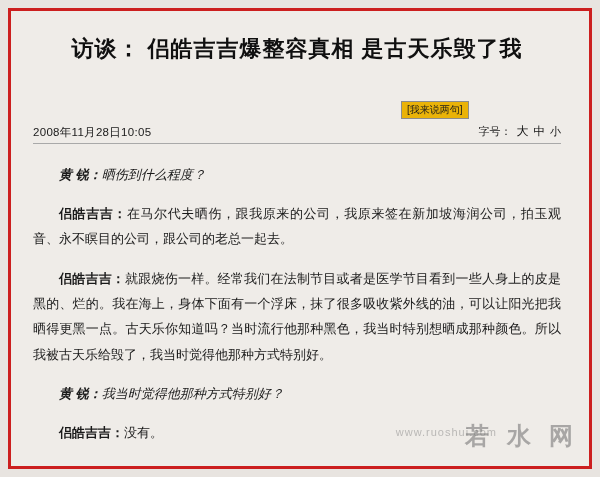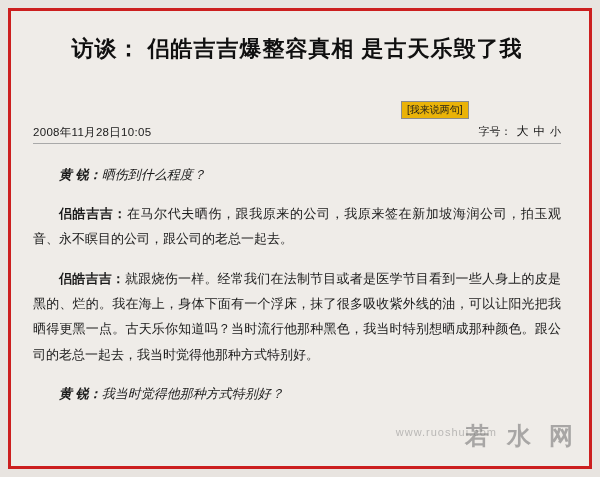--- a/index.html
+++ b/index.html
@@ -170,26 +170,29 @@
 
       <p class="para qa">
         <span class="q-speaker">黄 锐：</span><span class="q-text">晒伤到什么程度？</span>
       </p>
 
       <p class="para">
         <span class="speaker">侣皓吉吉：</span><span>在马尔代夫晒伤，跟我原来的公司，我原来签在新加坡海润公司，拍玉观音、永不瞑目的公司，跟公司的老总一起去。</span>
       </p>
 
       <p class="para">
-        <span class="speaker">侣皓吉吉：</span><span>就跟烧伤一样。经常我们在法制节目或者是医学节目看到一些人身上的皮是黑的、烂的。我在海上，身体下面有一个浮床，抹了很多吸收紫外线的油，可以让阳光把我晒得更黑一点。古天乐你知道吗？当时流行他那种黑色，我当时特别想晒成那种颜色。跟公司的老总一起去，我当时觉得他那种方式特别好。</span>
+        <span class="speaker">侣皓吉吉：</span><span>就跟烧伤一样。经常我们在法制节目或者是医学节目看到一些人身上的皮是黑的、烂的。我在海上，身体下面有一个浮床，抹了很多吸收紫外线的油，可以让阳光把我晒得更黑一点。古天乐你知道吗？当时流行他那种黑色，我当时特别想晒成那种颜色。所以我被古天乐给毁了，我当时觉得他那种方式特别好。</span>
       </p>
 
       <p class="para qa">
         <span class="q-speaker">黄 锐：</span><span class="q-text">我当时觉得他那种方式特别好？</span>
       </p>
 
+      <p class="para">
+        <span class="speaker">侣皓吉吉：</span><span>没有。</span>
+      </p>
 
     </div>
 
     <div class="watermark-sub">www.ruoshui.com</div>
     <div class="watermark">若 水 网</div>
   </div>
 </div>
 
 </body></html>

